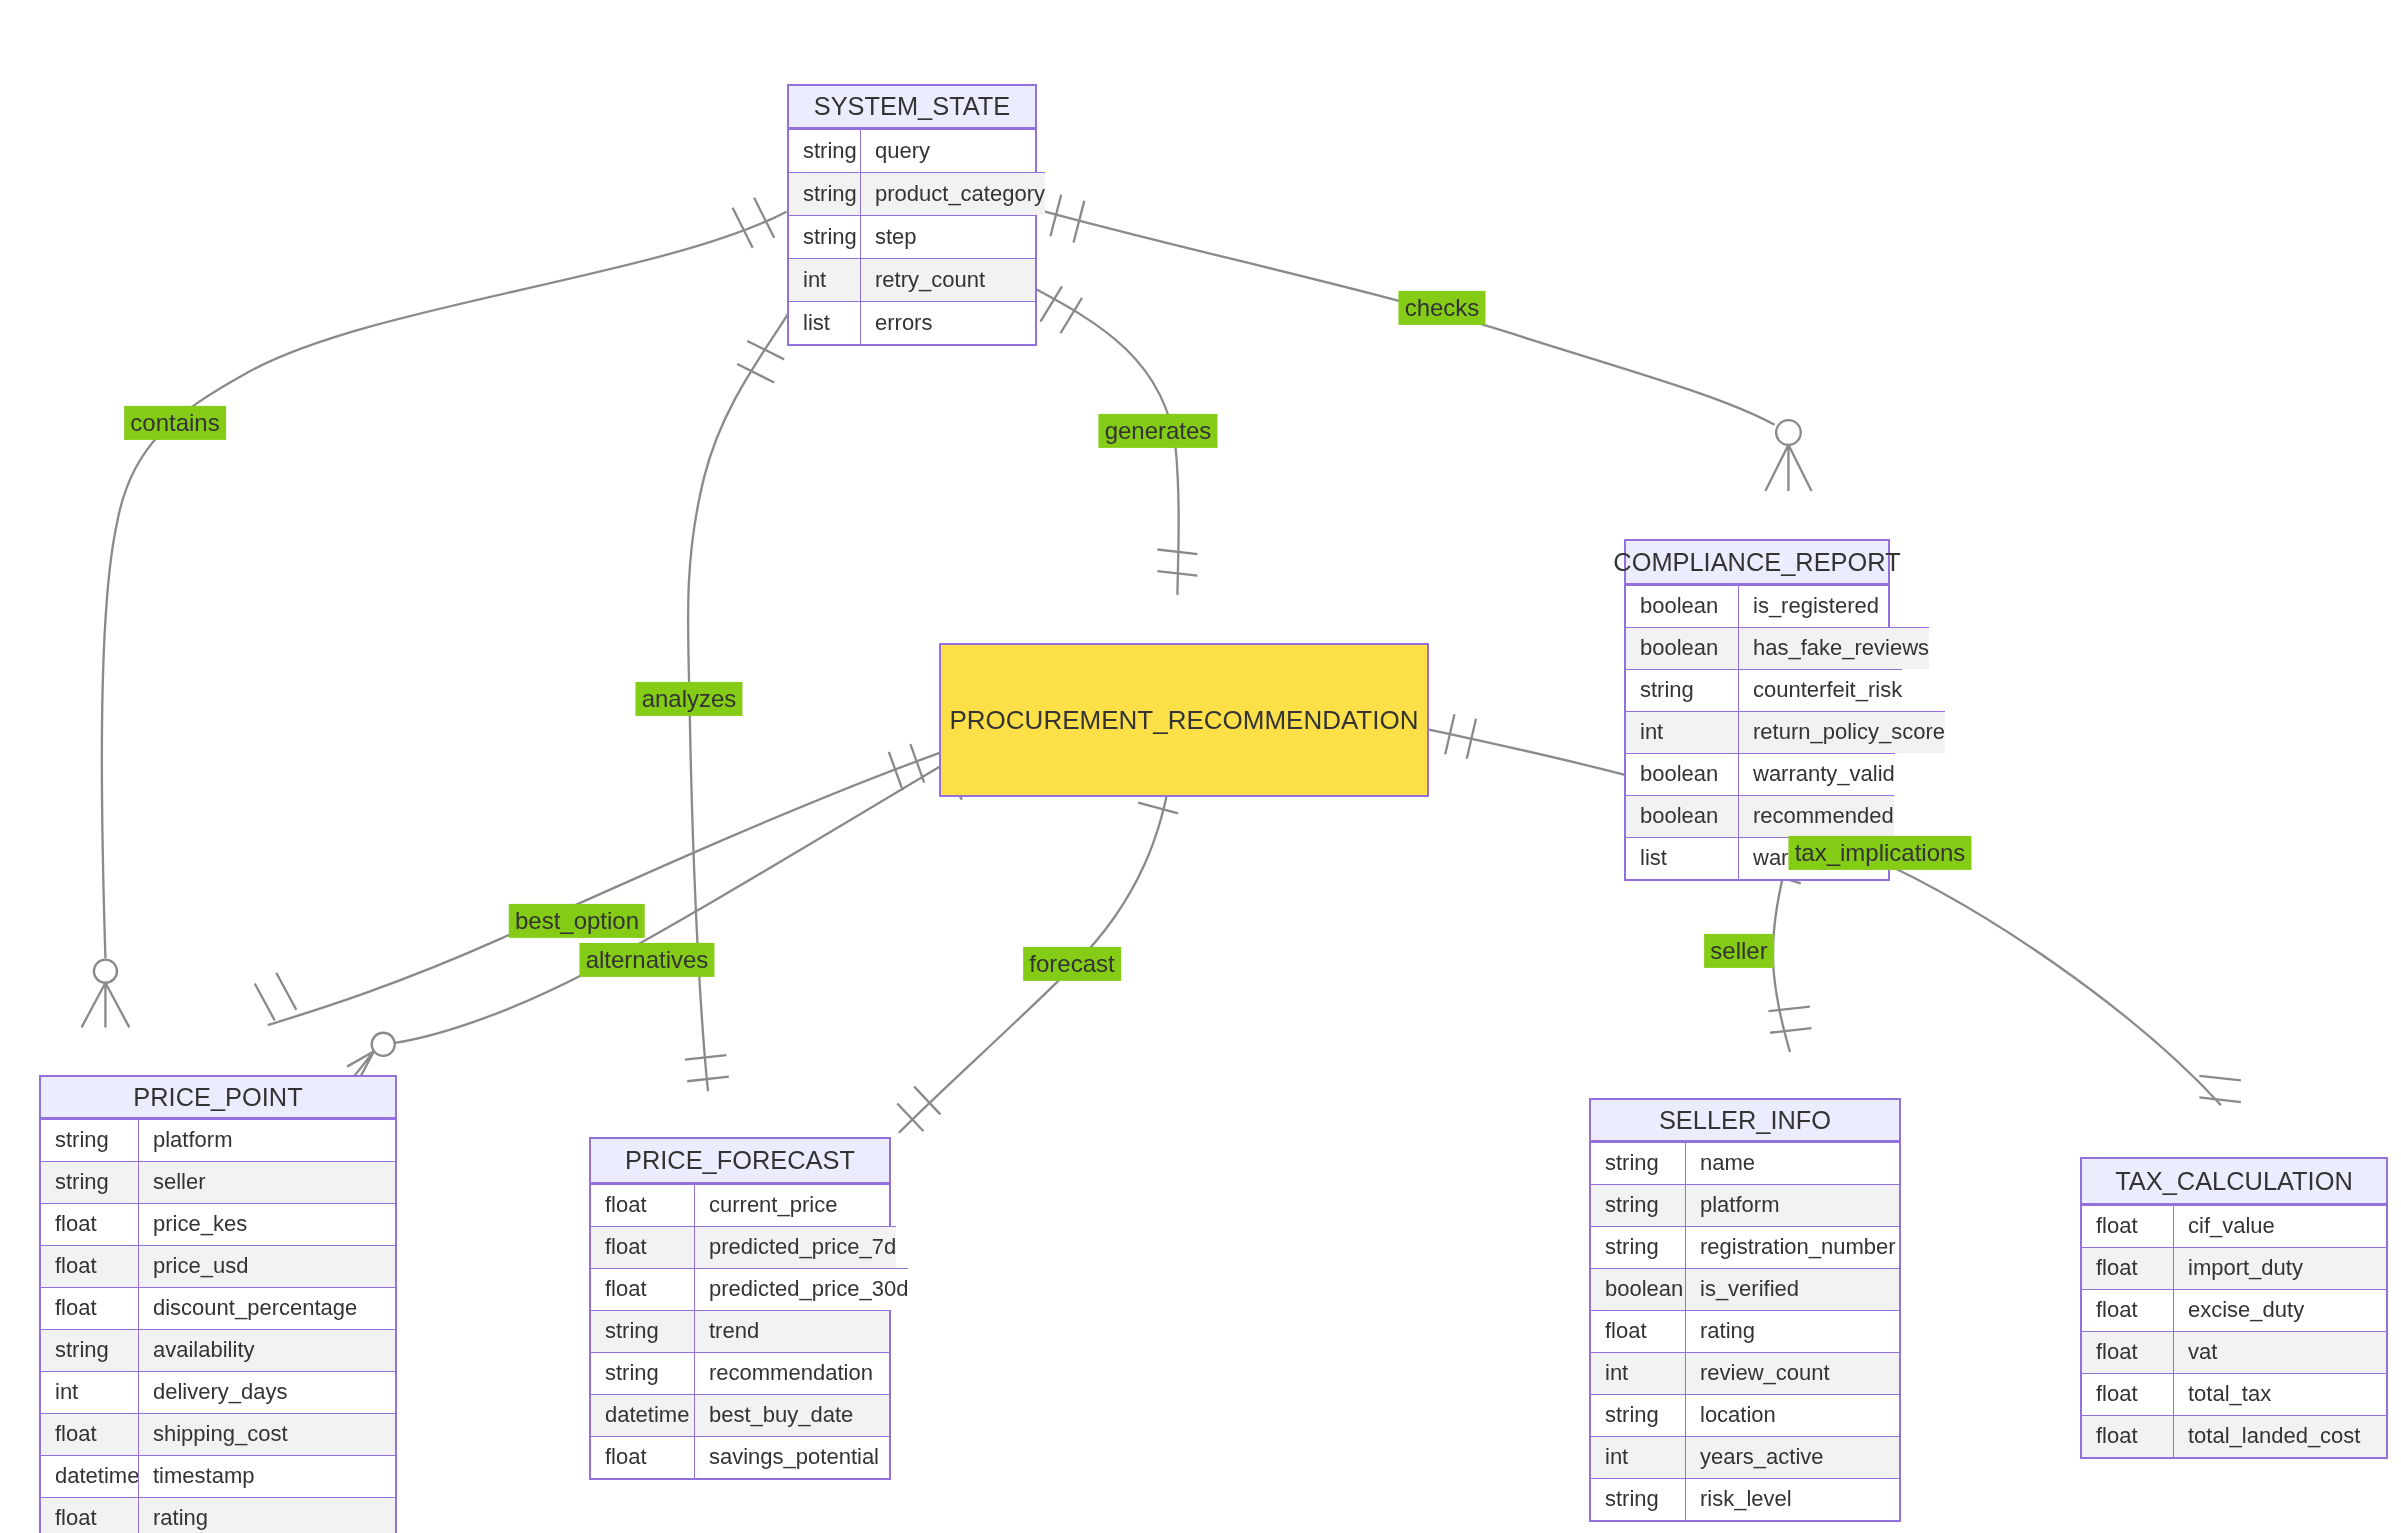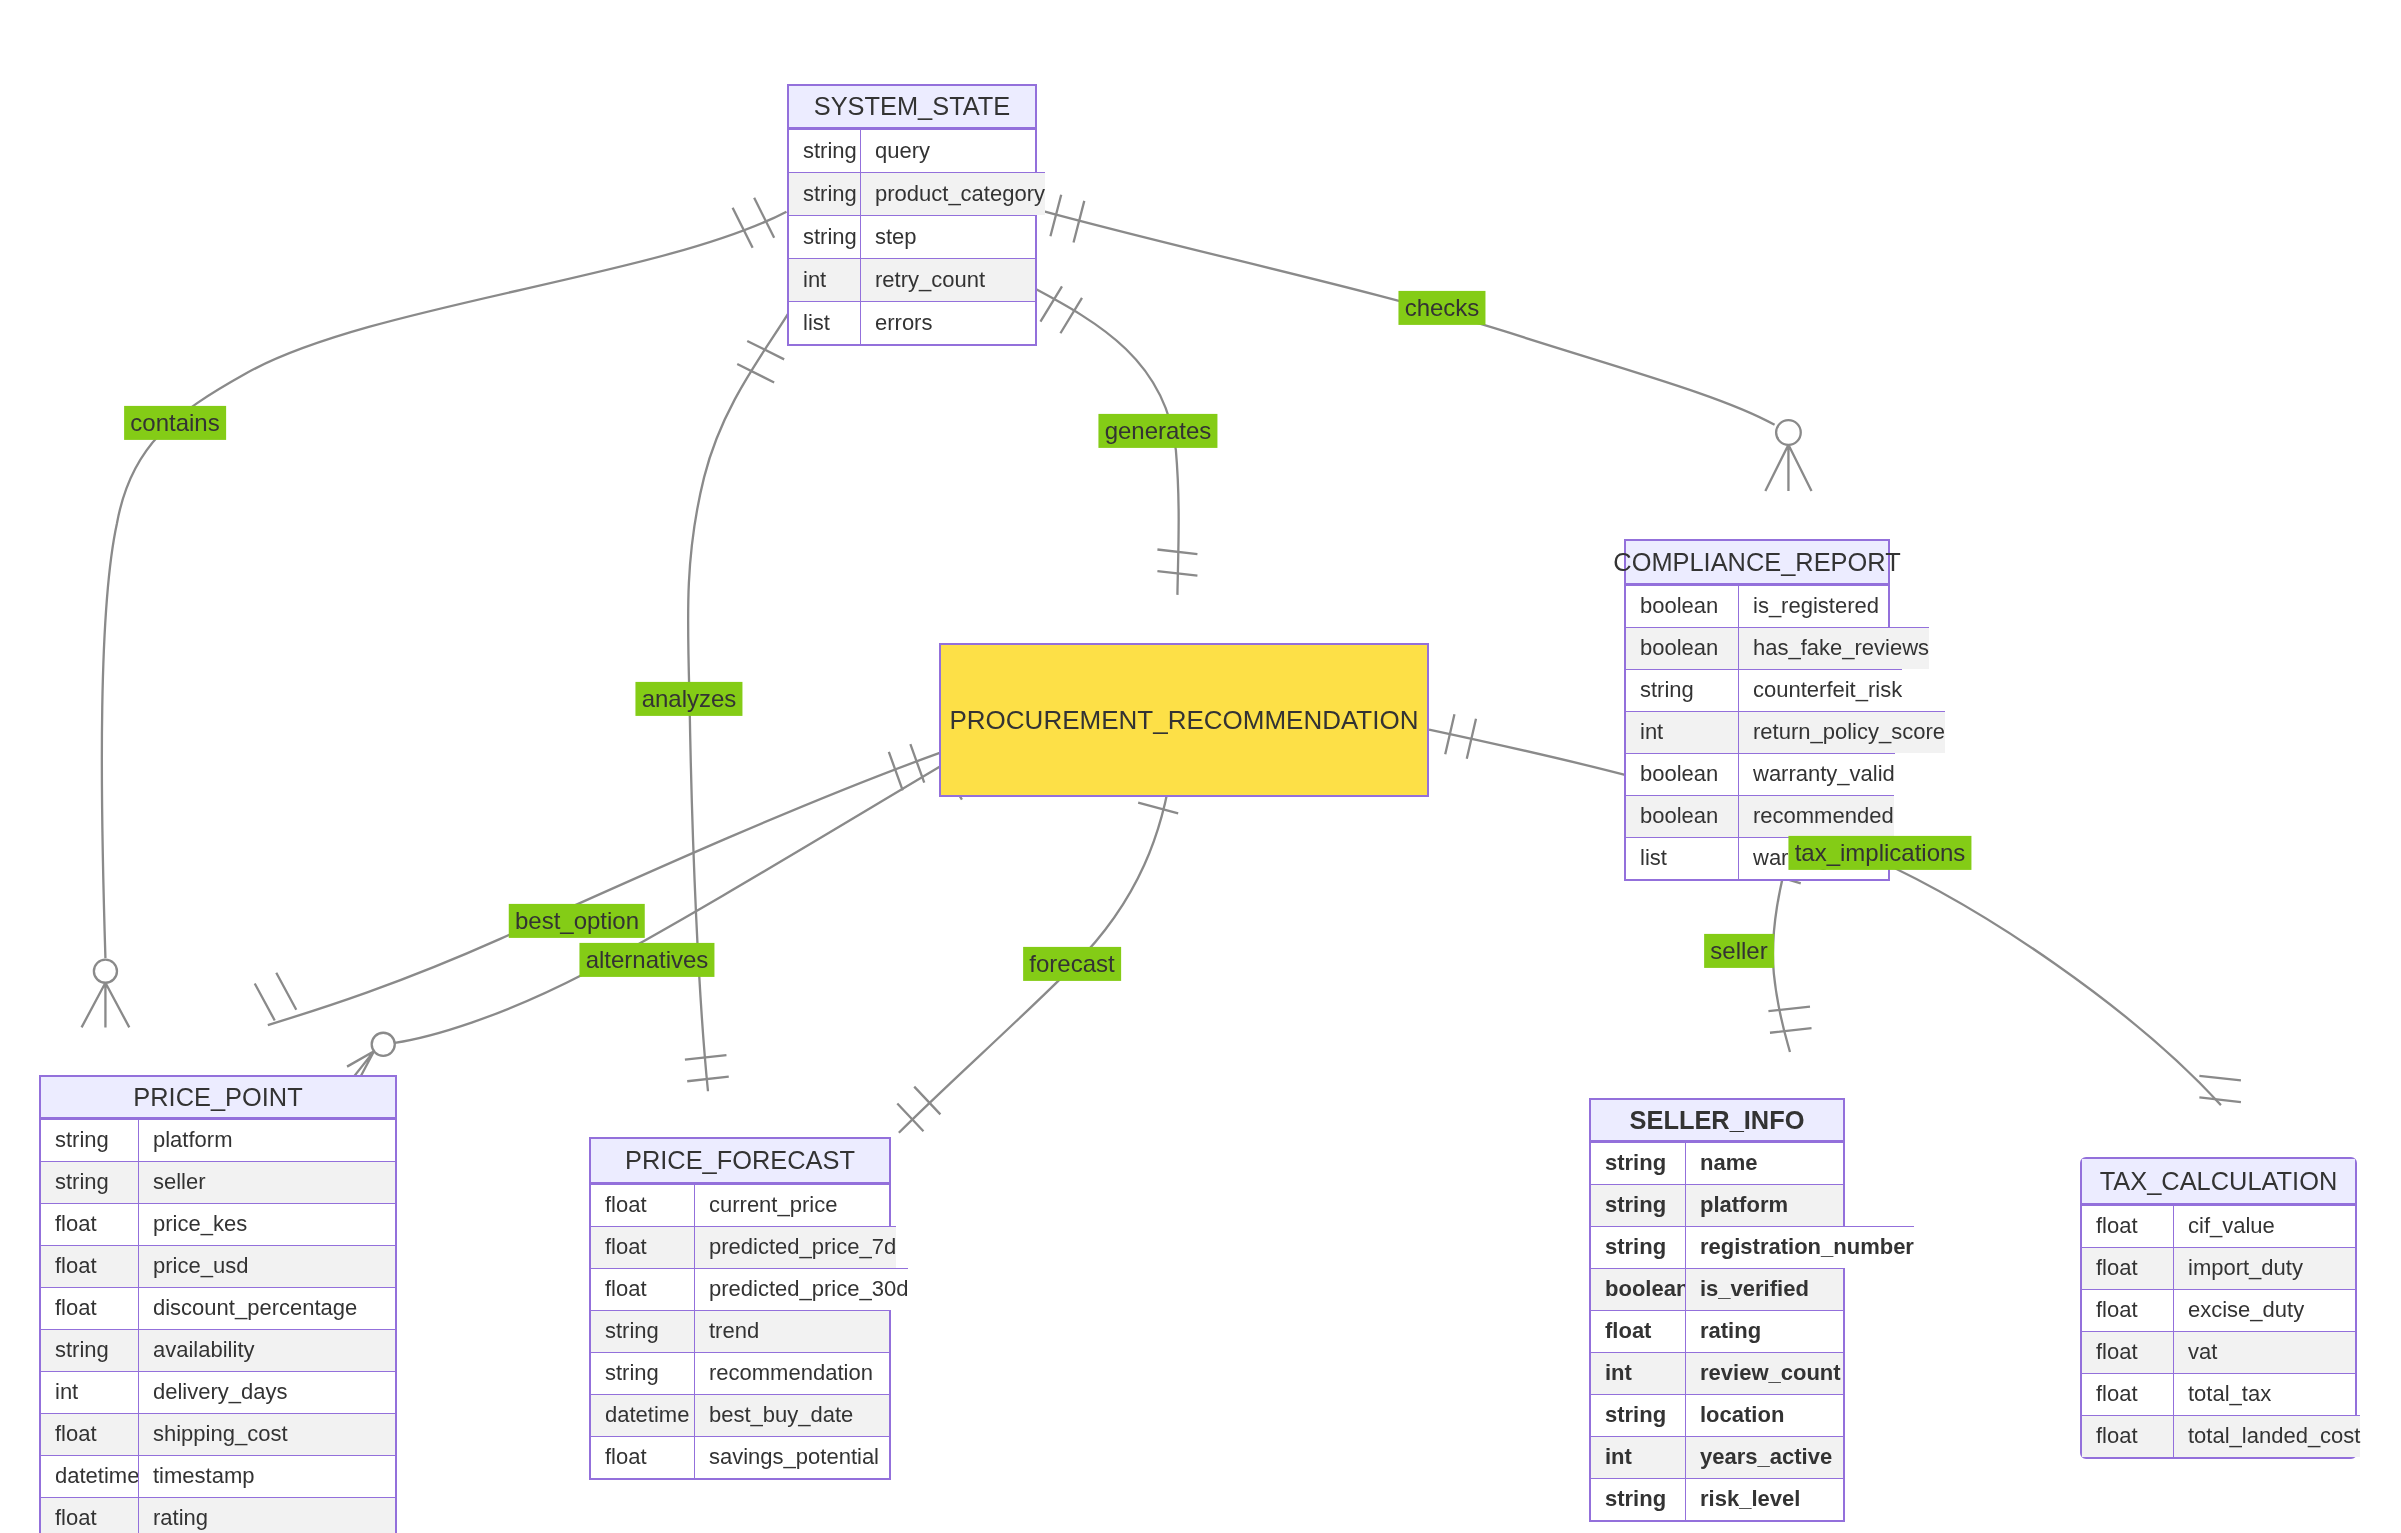--- a/index.html
+++ b/index.html
@@ -229,21 +229,21 @@
     <div class="attr-row alt">
       <div class="cell type">datetime</div>
       <div class="cell name">best_buy_date</div>
     </div>
     <div class="attr-row">
       <div class="cell type">float</div>
       <div class="cell name">savings_potential</div>
     </div>
   </div>
 
-<div class="entity" style="left:1589px;top:1052px;width:256px;font-weight:bold;--type-w:94px;--row-h:42px;--title-h:42px;">
+<div class="entity" style="left:1589px;top:1052px;width:312px;--type-w:94px;--row-h:42px;--title-h:42px;">
     <div class="entity-title">SELLER_INFO</div>
     <div class="attr-row">
       <div class="cell type">string</div>
       <div class="cell name">name</div>
     </div>
     <div class="attr-row alt">
       <div class="cell type">string</div>
       <div class="cell name">platform</div>
     </div>
     <div class="attr-row">
@@ -269,21 +269,21 @@
     <div class="attr-row alt">
       <div class="cell type">int</div>
       <div class="cell name">years_active</div>
     </div>
     <div class="attr-row">
       <div class="cell type">string</div>
       <div class="cell name">risk_level</div>
     </div>
   </div>
 
-<div class="entity" style="left:2080px;top:1111px;width:277px;border-radius:6px;--type-w:91px;--row-h:42px;--title-h:46px;">
+<div class="entity" style="left:2080px;top:1111px;width:308px;--type-w:91px;--row-h:42px;--title-h:46px;">
     <div class="entity-title">TAX_CALCULATION</div>
     <div class="attr-row">
       <div class="cell type">float</div>
       <div class="cell name">cif_value</div>
     </div>
     <div class="attr-row alt">
       <div class="cell type">float</div>
       <div class="cell name">import_duty</div>
     </div>
     <div class="attr-row">

